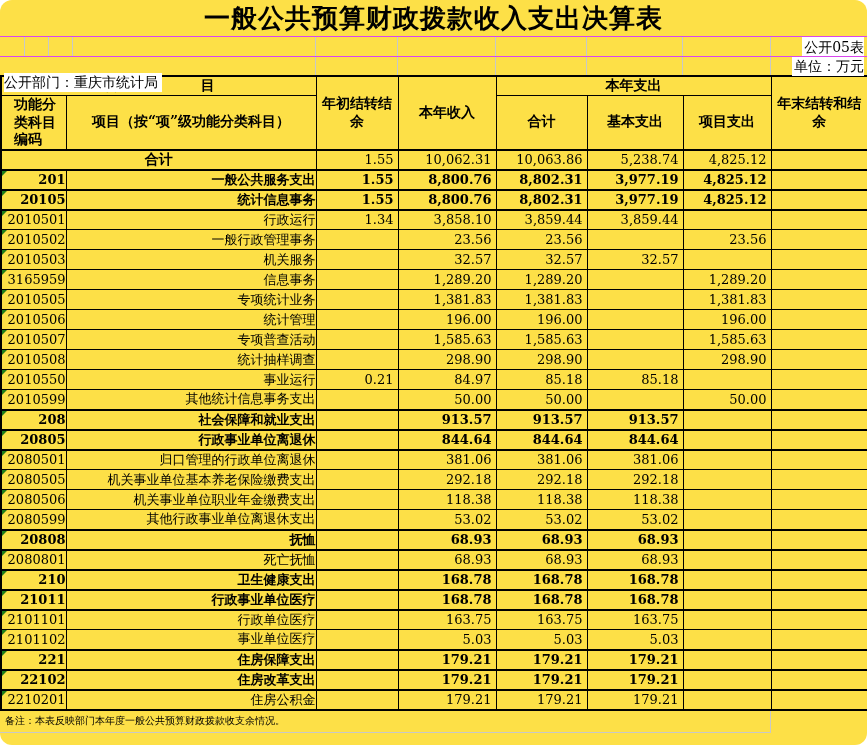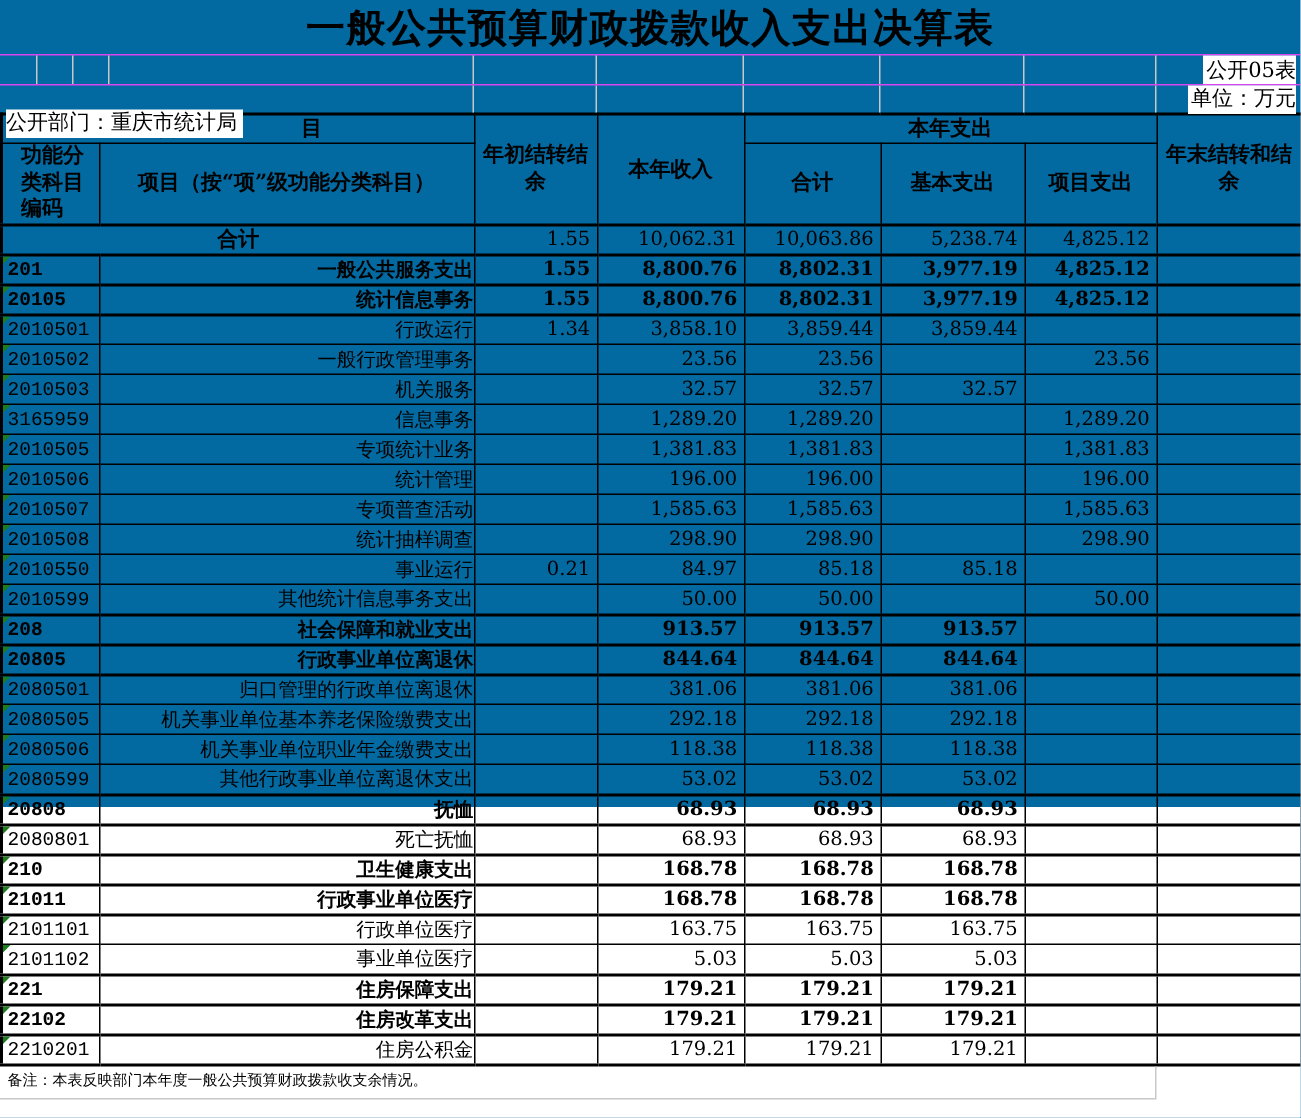--- a/index.html
+++ b/index.html
@@ -2,21 +2,21 @@
 <html><head>
 <meta charset="utf-8">
 <style>
   * { box-sizing: border-box; margin: 0; padding: 0; }
   html,body { background:#fff; }
   body {
     width: 867px; height: 745px; overflow: hidden;
     font-family: "DejaVu Serif", "Liberation Serif", serif;
     color:#000;
   }
-  .sheet { position: relative; width: 867px; height: 538px; background:#0369a1; }
+  .sheet { position: relative; width: 867px; height: 745px; background:#fde047;border-radius:12px; }
 
   
   .title-row {
     height: 36px; display:flex; align-items:center; justify-content:center;
     font-size: 26px; font-weight: bold; letter-spacing: 1px;
   }
 
   
   .info-row { position: relative; border-top: 1px solid #d946ef; font-size: 14px; }
   .info-row1 { height: 20px; }
@@ -32,21 +32,21 @@
   thead th { font-weight: bold; text-align: center; font-size: 14px; padding: 0 2px; border-bottom: 2px solid #000; }
   thead th.mid { border-bottom-width: 1px; }
   thead tr.h1 { height: 16px; }
   thead tr.h2 { height: 40px; }
   th.wrap { white-space: normal; line-height: 1.25; }
   th.code-h { text-align: left; padding-left: 12px; }
 
   tbody tr { height: 20px; }
   tbody td { font-size: 13px; }
   td.num { text-align: right; padding-right: 4px; }
-  td.code { text-align: left; padding-left: 3px; position: relative; font-family: Liberation Mono, monospace; }
+  td.code { text-align: right; padding-left: 3px; position: relative; }
   td.name { text-align: right; padding-left: 4px; }
   tr.detail td.name { padding-left: 20px; }
   td.total-label { text-align: center; font-weight: bold; font-size: 14px; }
   tr.section td { font-weight: bold; border-top-width: 2px; border-bottom-width: 2px; }
   tbody tr:last-child td { border-bottom-width: 2px; }
   td.code.tri::before {
     content:""; position:absolute; top:0; left:0; width:0; height:0;
     border-top: 5px solid #1d7d1d; border-right: 5px solid transparent;
   }
 

